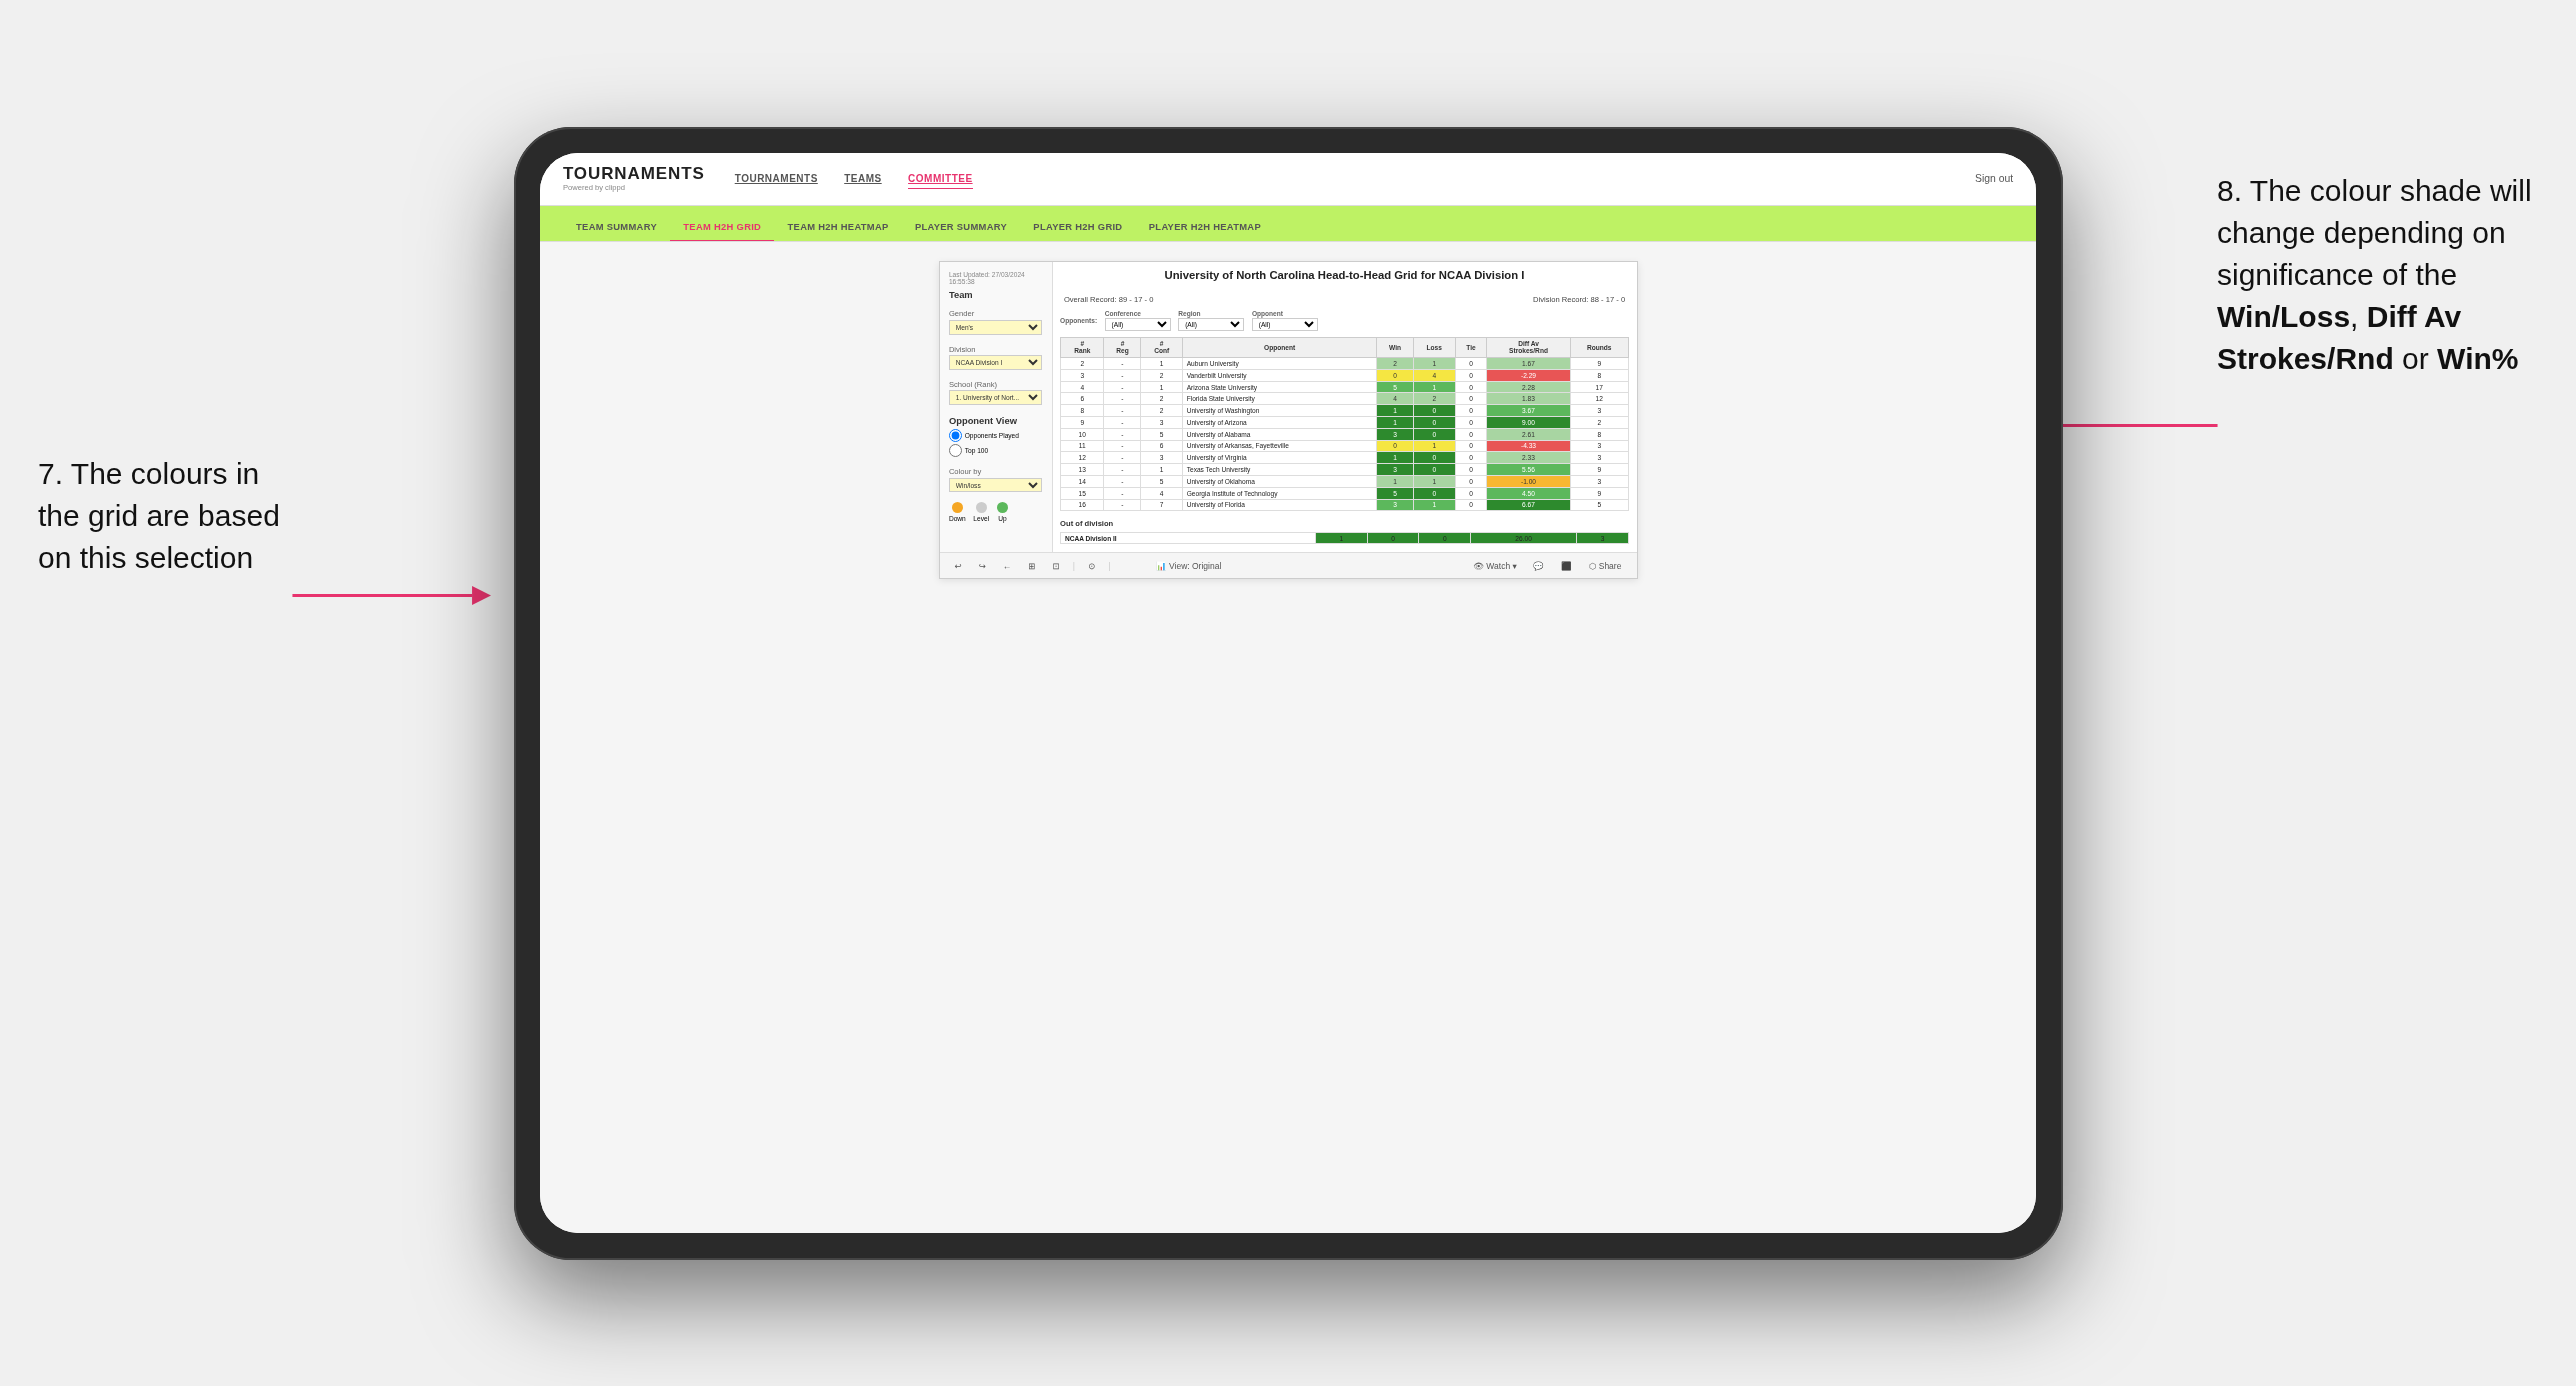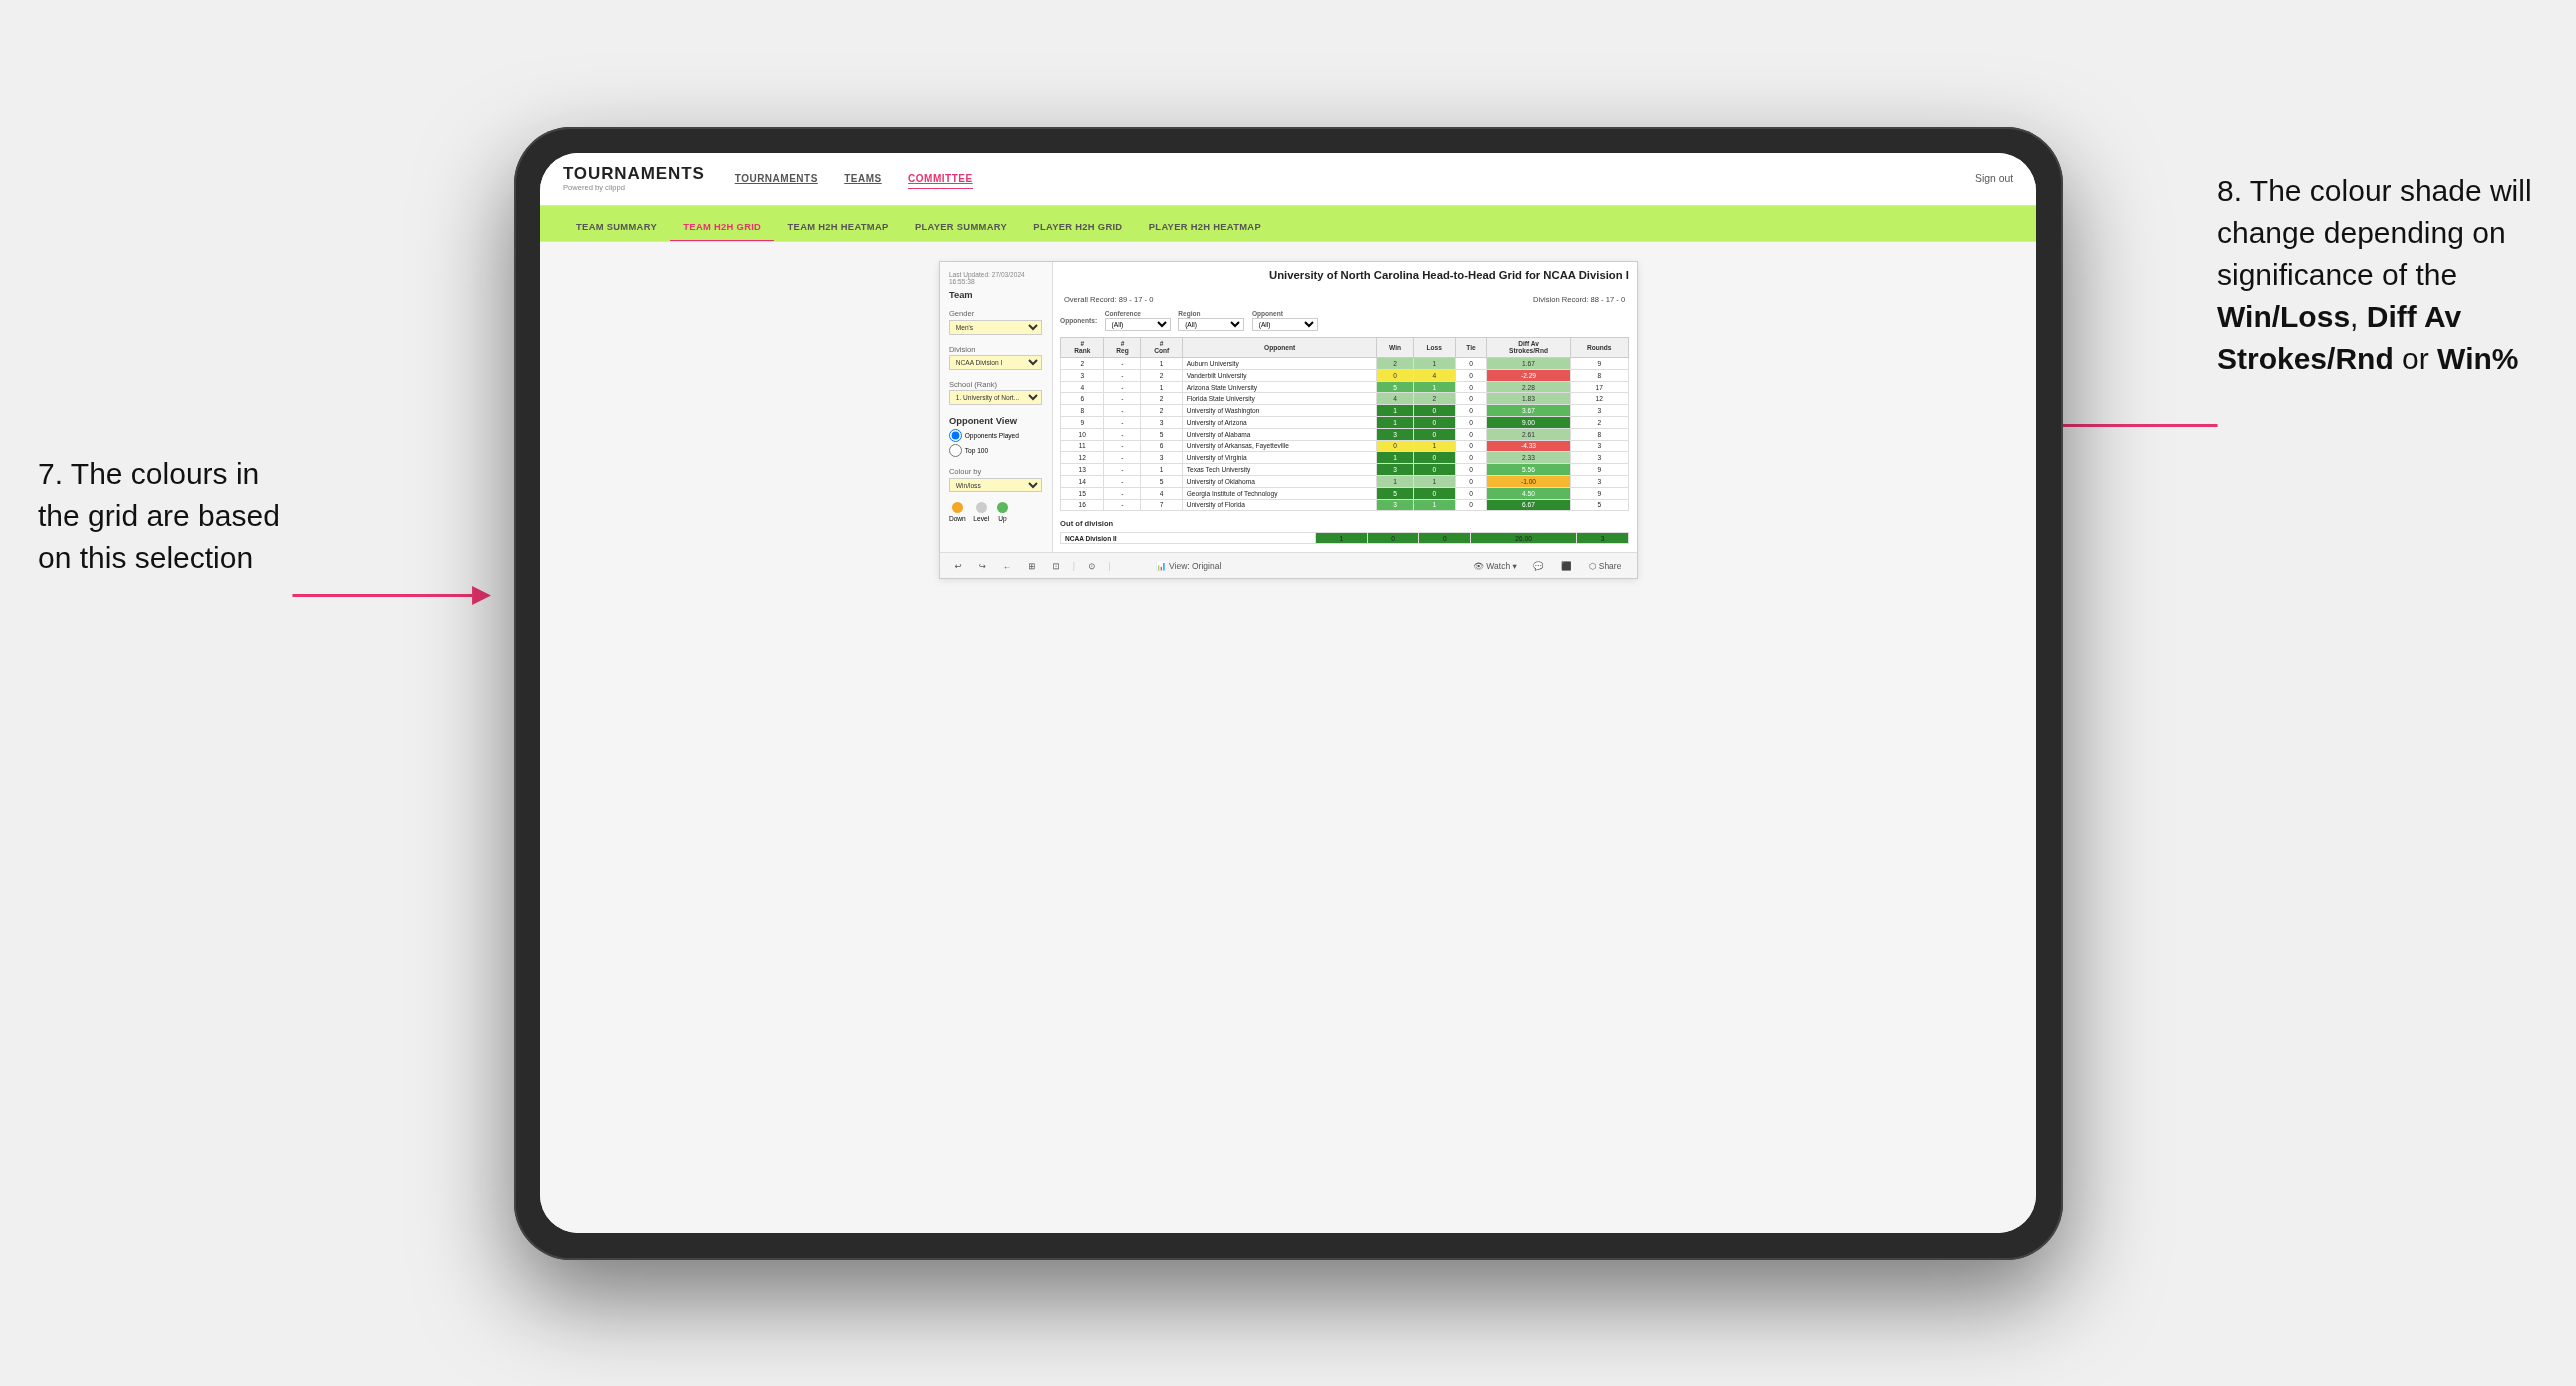--- a/index.html
+++ b/index.html
@@ -233,21 +233,21 @@
       font-size: 6.6px;
       color: #888;
       margin-bottom: 3.8px;
     }
 
     .viz-title {
       font-size: 11.3px;
       font-weight: 700;
       color: #222;
       margin-bottom: 14px;
-      text-align: right;
+      text-align: center;
     }
 
     .viz-records {
       display: flex;
       justify-content: space-between;
       font-size: 7.6px;
       color: #444;
       margin-bottom: 5.7px;
       padding: 0 3.8px;
       margin-top: 12px;

